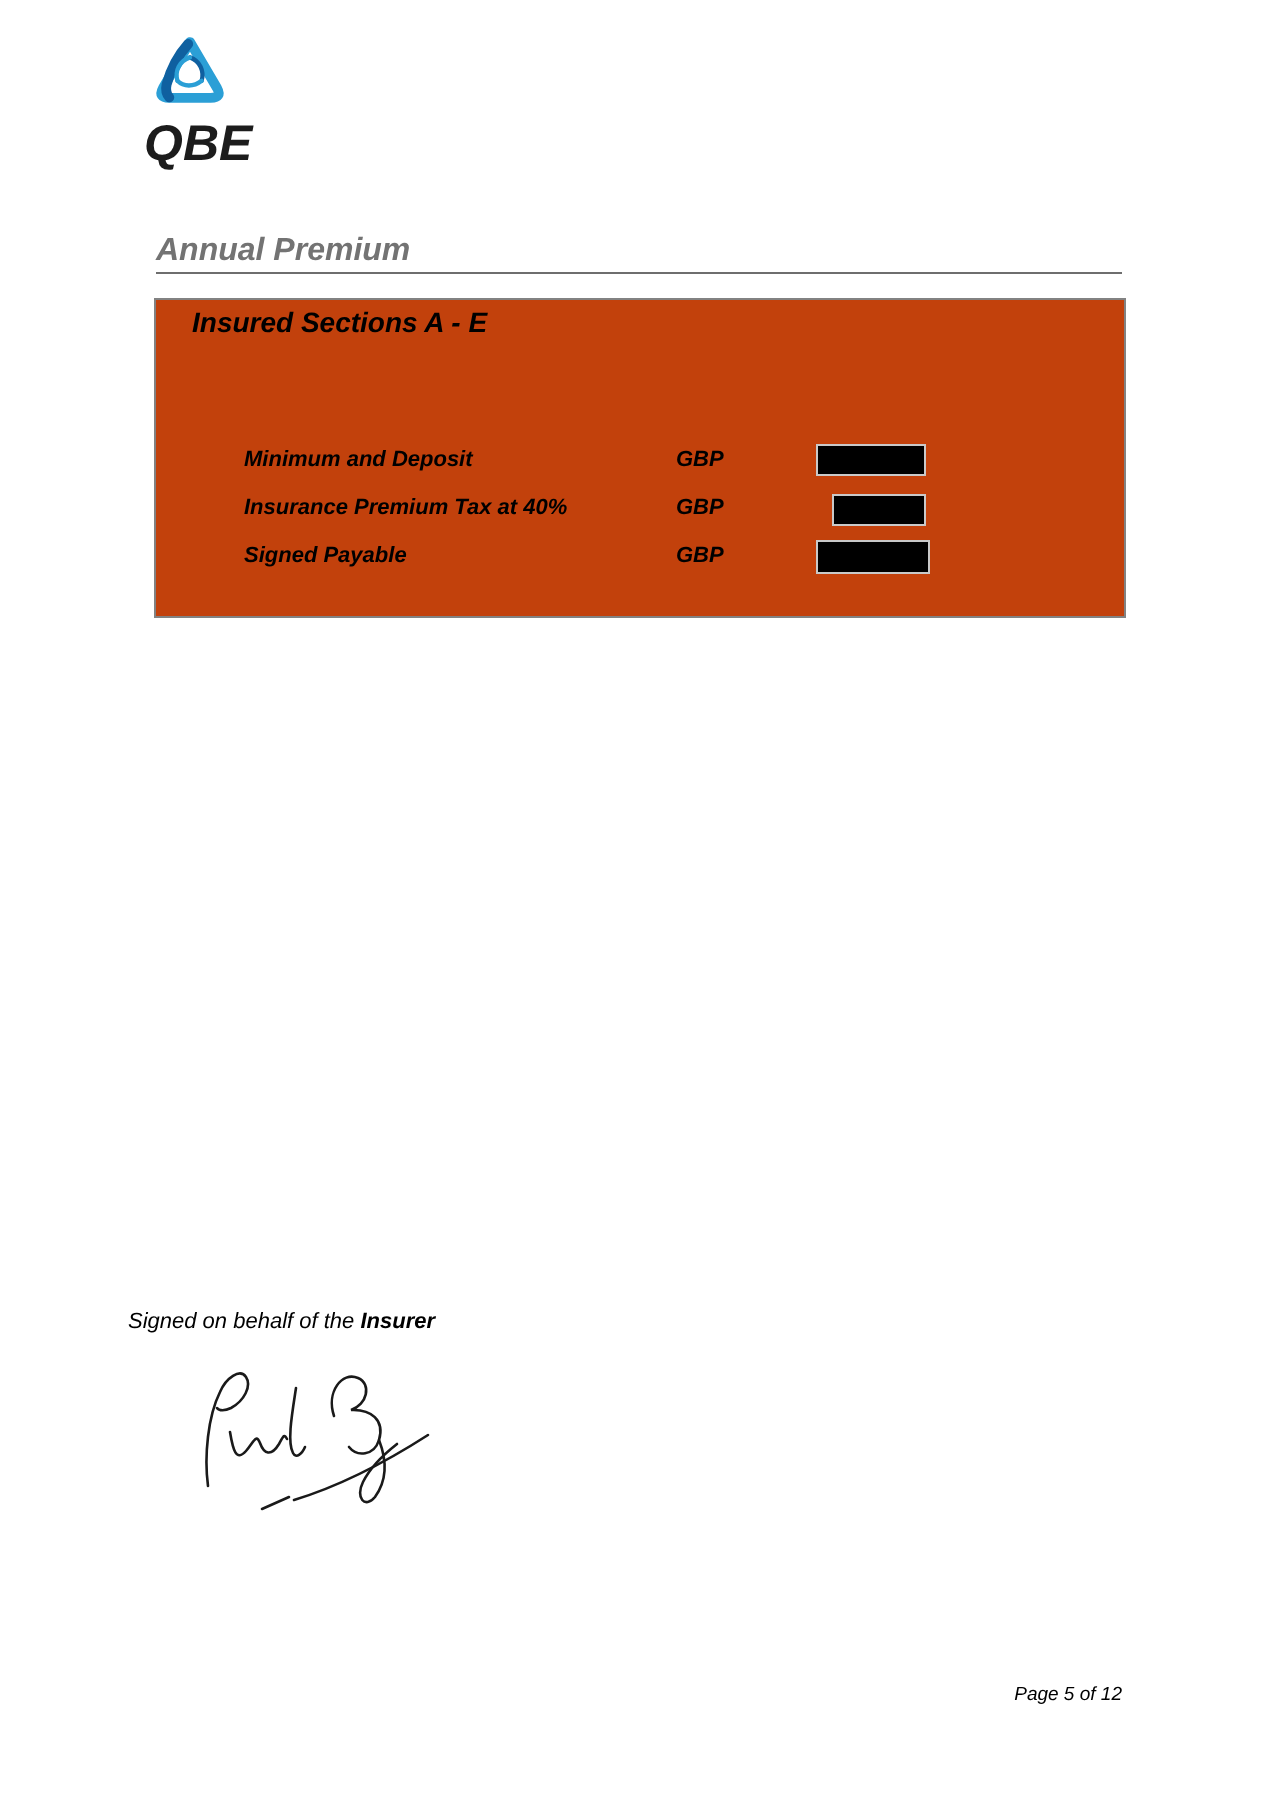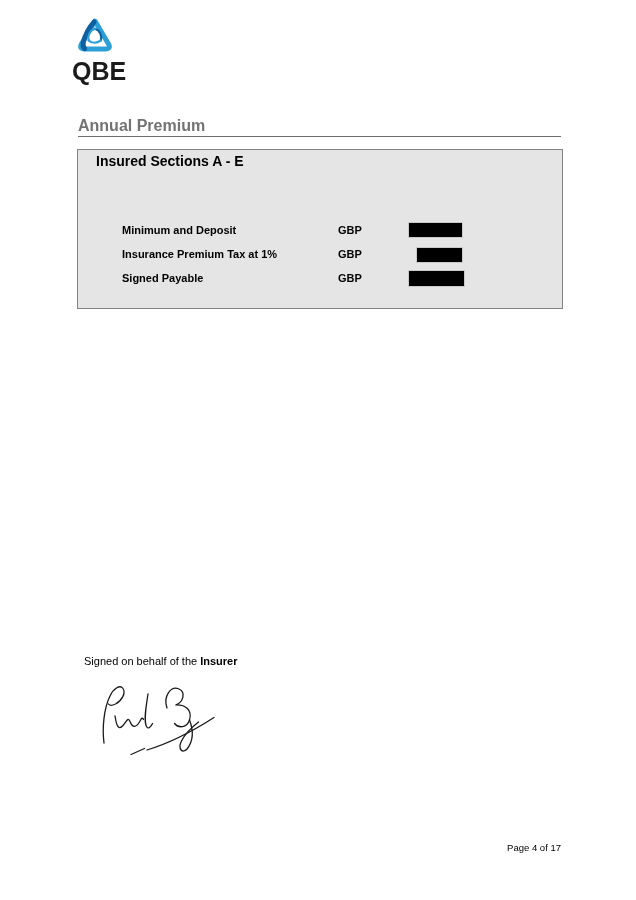--- a/index.html
+++ b/index.html
@@ -3,21 +3,21 @@
 <meta charset="utf-8">
 <style>
   * { margin: 0; padding: 0; box-sizing: border-box; }
   html, body { background: #ffffff; }
   body {
     width: 636px; height: 900px; position: relative;
     font-family: "Liberation Sans", sans-serif;
     color: #000;
     overflow: hidden;
   }
-  .abs { position: absolute; }
+  .abs { position: absolute; font-style: italic; }
 
   
   .logo-block { left: 72px; top: 16px; width: 60px; }
   .logo-glyph { margin-left: 5px; display: block; }
   .logo-text {
     font-size: 25px; font-weight: bold; letter-spacing: 0px;
     color: #1c1c1c; line-height: 1; margin-top: 1px;
   }
 
   
@@ -27,21 +27,21 @@
   }
   .title-rule {
     left: 78px; top: 136px; width: 483px; height: 1px;
     background: #6e6e6e;
   }
 
   
   .section-box {
     left: 77px; top: 149px; width: 486px; height: 160px;
     border: 1.5px solid #828282;
-    background: #e5e5e5;
+    background: #c2410c;
   }
   .section-heading {
     left: 18px; top: 3px;
     font-size: 14px; font-weight: bold; color: #000;
   }
   .section-intro {
     left: 18px; top: 24px; width: 464px;
     font-size: 11px; line-height: 14px; color: #000;
   }
   .section-intro b { font-weight: bold; }
@@ -60,21 +60,21 @@
   }
   .redaction {
     position: absolute; top: 0px; height: 16px;
     background: #000; border: 1px solid #c9c9c9;
   }
   .row-1 .redaction { left: 314px; width: 55px; }
   .row-2 .redaction { left: 322px; width: 47px; top: 1px; }
   .row-3 .redaction { left: 314px; width: 57px; height: 17px; }
 
   
-  .signed-caption { left: 84px; top: 655px; font-size: 11px; }
+  .signed-caption { left: 64px; top: 655px; font-size: 11px; }
   .signed-caption b { font-weight: bold; }
   .signature { left: 95px; top: 680px; }
 
   
   .page-footer {
     left: 410px; top: 842px; width: 151px;
     text-align: right; font-size: 9.5px; color: #000;
   }
 </style>
 </head>
@@ -100,21 +100,21 @@
   <div class="abs section-heading">Insured Sections A - E</div>
 
 
   <div class="abs prem-row row-1">
     <span class="row-label">Minimum and Deposit</span>
     <span class="row-currency">GBP</span>
     <span class="redaction"></span>
   </div>
 
   <div class="abs prem-row row-2">
-    <span class="row-label">Insurance Premium Tax at 1%</span>
+    <span class="row-label">Insurance Premium Tax at 40%</span>
     <span class="row-currency">GBP</span>
     <span class="redaction"></span>
   </div>
 
   <div class="abs prem-row row-3">
     <span class="row-label">Signed Payable</span>
     <span class="row-currency">GBP</span>
     <span class="redaction"></span>
   </div>
 </div>
@@ -128,13 +128,13 @@
       <path d="M20 36 C21.5 45 23 51 28 45.5 C32 41 33 36.5 35 41.5 C37 47 40.5 48.5 44.5 42 C46.5 38.5 47 36.5 48.5 39.5"></path>
       <path d="M53 14 C51 27 48.5 41 51.5 46.5 C53 49.5 56 47 57.5 43.5"></path>
       <path d="M72 28 C68 16 76 5.5 84 9 C91 12 88.5 22.5 80.5 25 C90.5 24.5 97.5 30 94.5 40 C92 48 83.5 48.5 79.5 43.5"></path>
       <path d="M94.5 40 C98 49 99 59.5 92.5 68.5 C87.5 74.5 82.5 69 86.5 61 C90 54 96.5 47.5 103.5 42"></path>
       <path d="M52 70 C75 63 98 51 119 37.5"></path>
       <path d="M36 74.5 L49.5 68.5"></path>
     </g>
   </svg>
 </div>
 
-<div class="abs page-footer">Page 4 of 17</div>
+<div class="abs page-footer">Page 5 of 12</div>
 
 </body></html>

